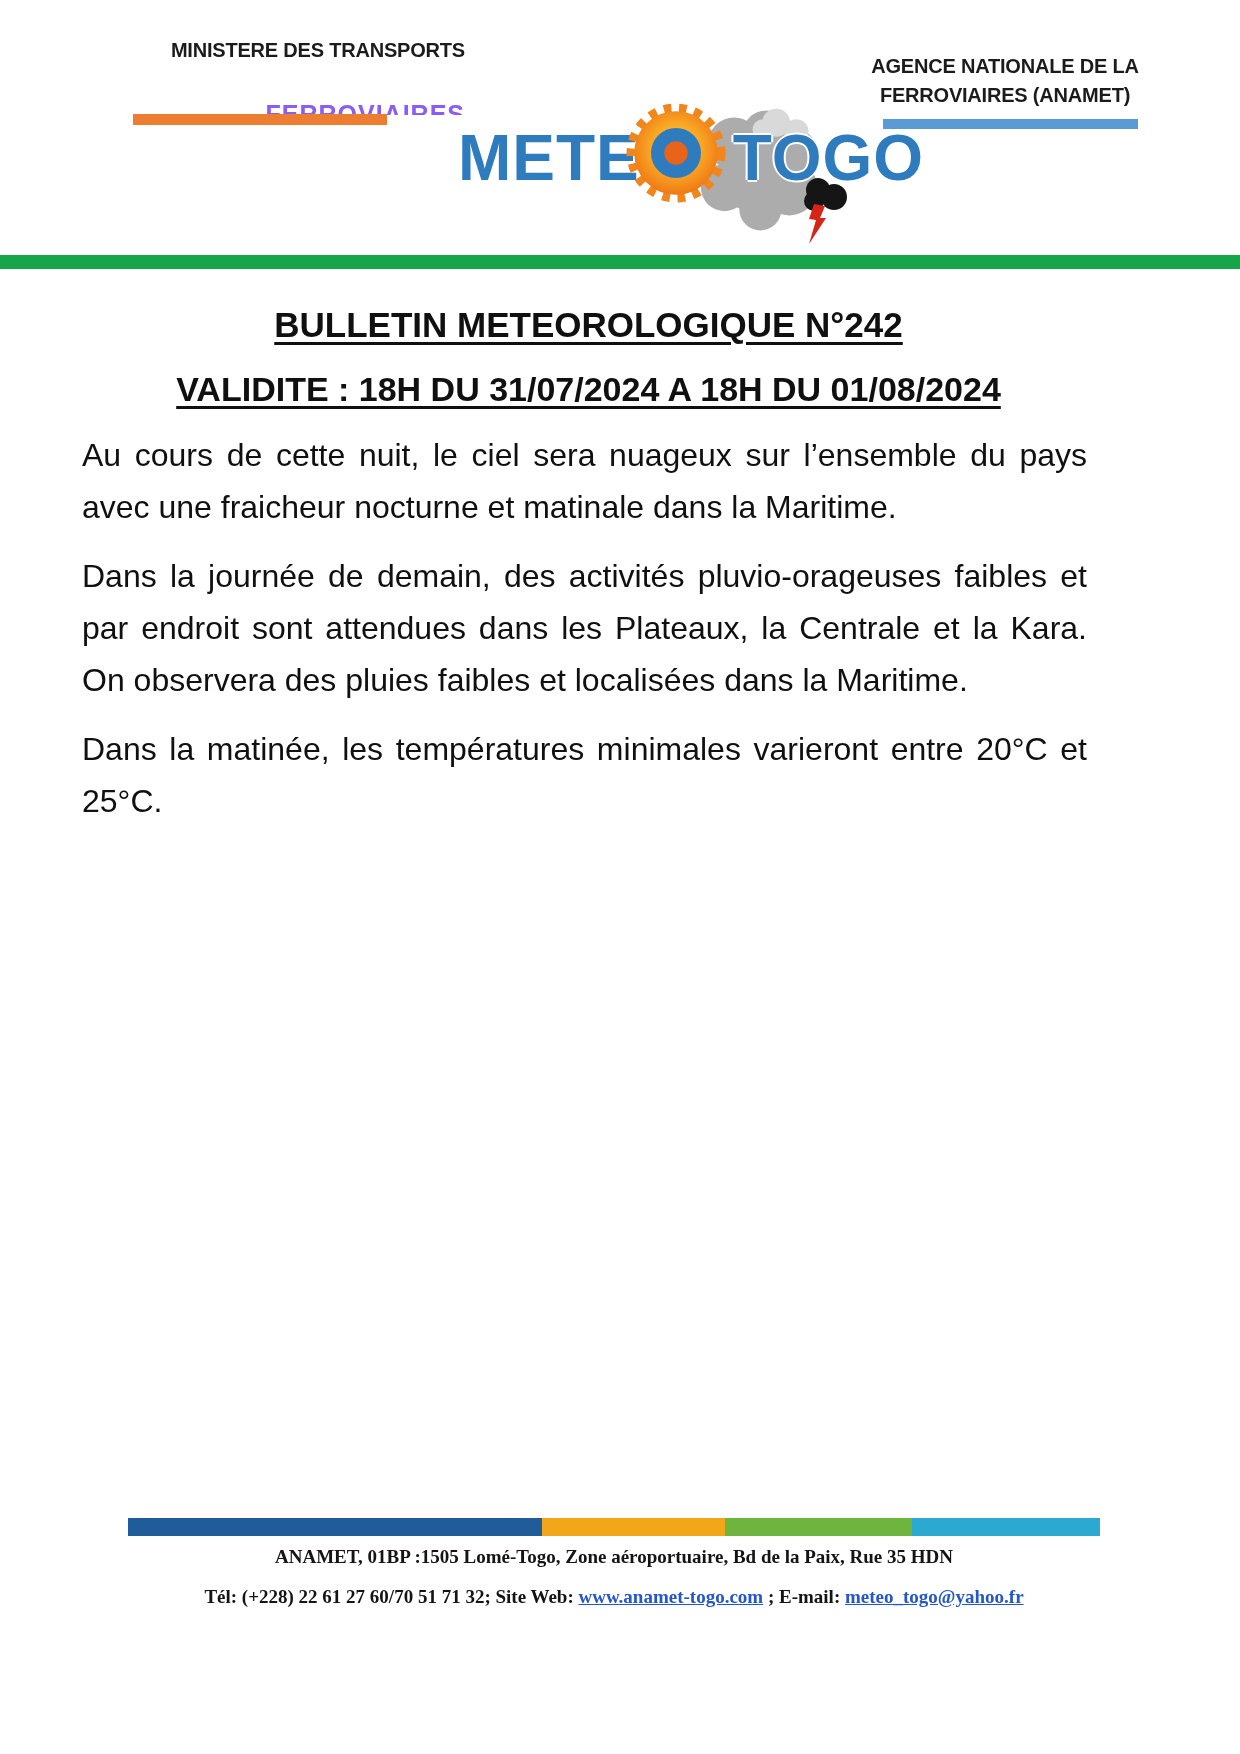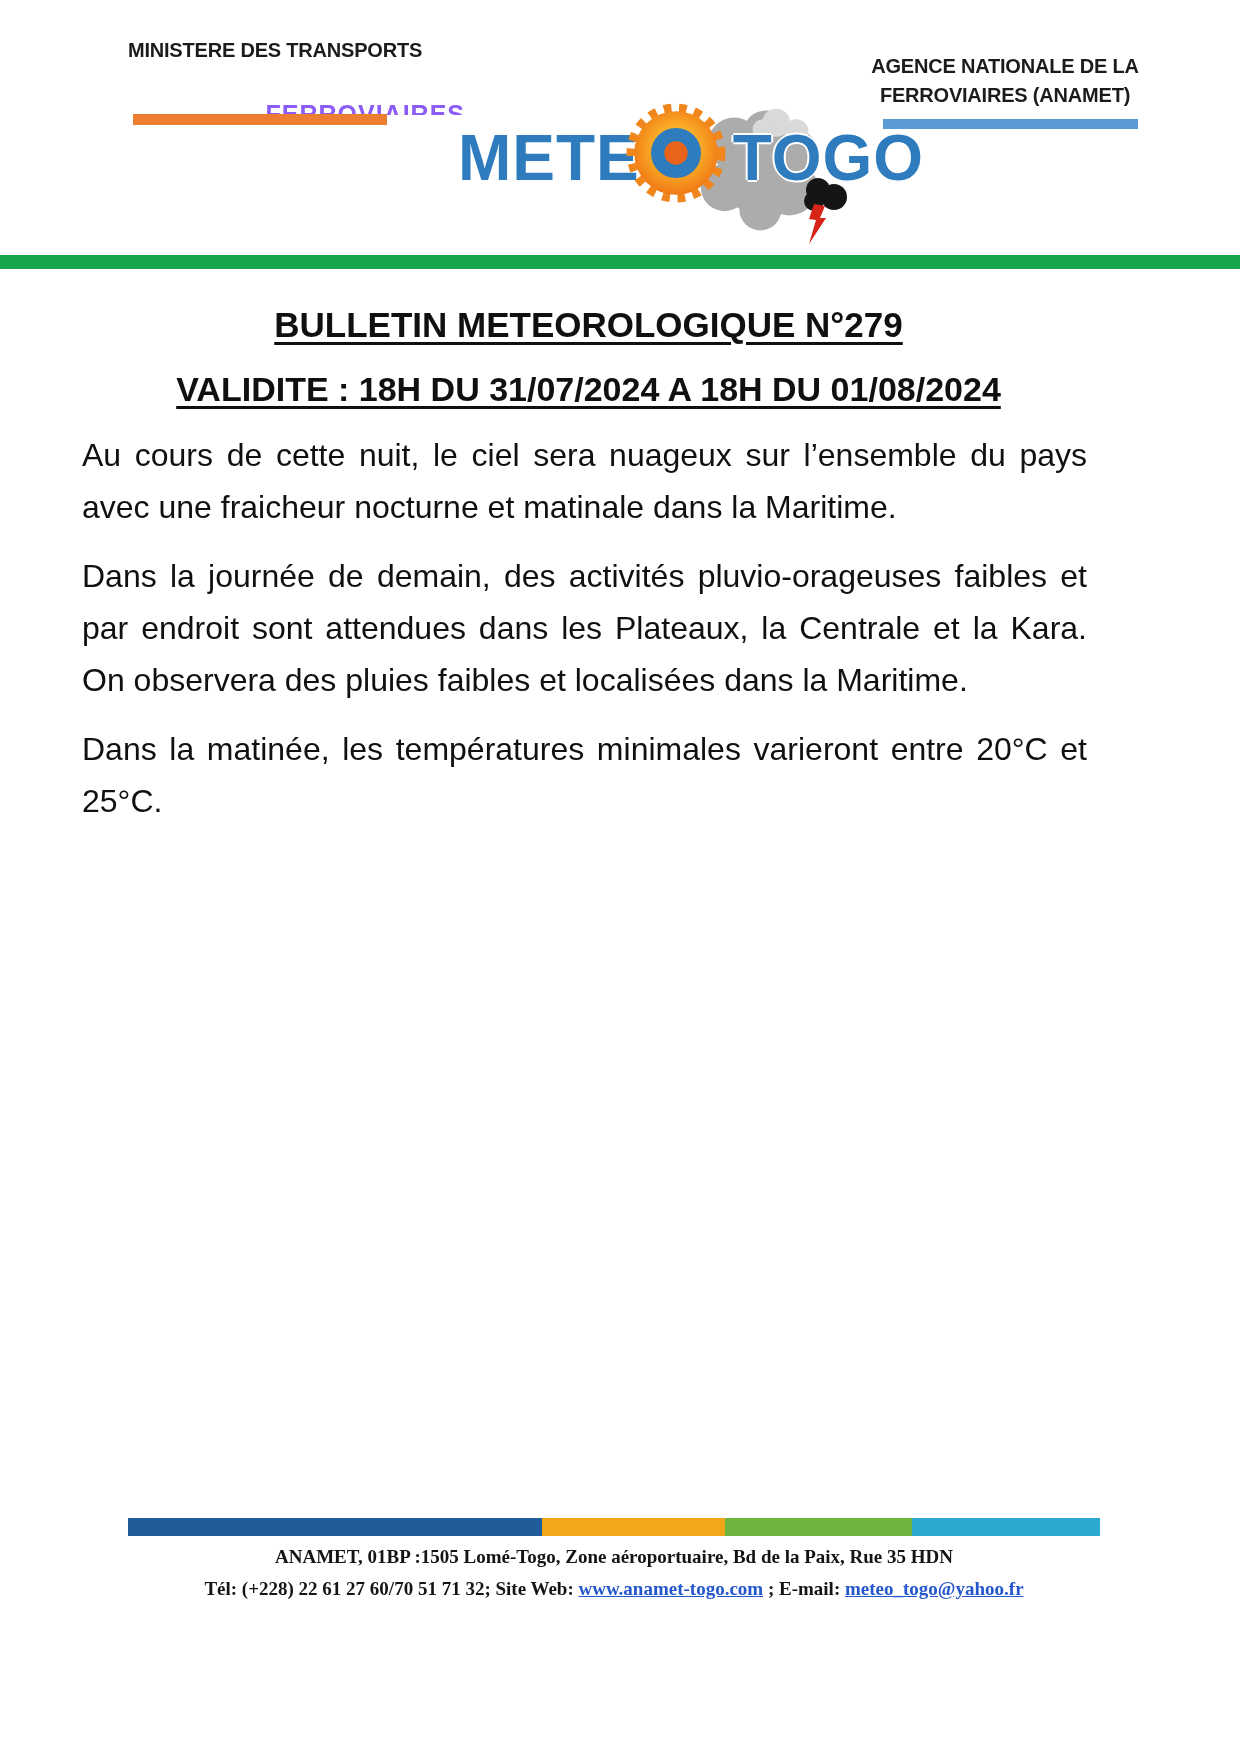--- a/index.html
+++ b/index.html
@@ -7,21 +7,21 @@
     position:relative;
     width:1240px;height:1754px;
     background:#ffffff;
     font-family:"Liberation Sans", sans-serif;
     overflow:hidden;
   }
   
   .header{position:relative;height:255px;}
   .ministry{
     position:absolute;left:85px;top:36px;width:380px;
-    text-align:center;font-weight:bold;font-size:20px;line-height:1.45;
+    text-align:right;font-weight:bold;font-size:20px;line-height:1.45;
     color:#1b1b1b;letter-spacing:-0.2px;
   }
   .ministry-ghost{
     position:absolute;left:85px;top:100px;width:380px;height:15px;
     overflow:hidden;text-align:right;font-weight:bold;font-size:25px;
     color:#8b5cf6;letter-spacing:1px;
   }
   .ministry-bar{position:absolute;left:133px;top:114px;width:254px;height:11px;background:#ED7D31;}
   .agency{
     position:absolute;left:810px;top:52px;width:390px;
@@ -134,33 +134,33 @@
           <circle cx="22" cy="25" r="10"></circle>
         </g>
         <polygon points="22,28 33,30 28,42 34,42 17,68 24,44 17,43" fill="#D62418"></polygon>
       </svg>
     </div>
   </div>
 
   <div class="green-band"></div>
 
   <div class="content">
-    <div class="doc-title">BULLETIN METEOROLOGIQUE N°279</div>
+    <div class="doc-title">BULLETIN METEOROLOGIQUE N°242</div>
     <div class="doc-validity">VALIDITE : 18H DU 31/07/2024 A 18H DU 01/08/2024</div>
     <p>Au cours de cette nuit, le ciel sera nuageux sur l’ensemble du pays avec une fraicheur nocturne et matinale dans la Maritime.</p>
     <p>Dans la journée de demain, des activités pluvio-orageuses faibles et par endroit sont attendues dans les Plateaux, la Centrale et la Kara. On observera des pluies faibles et localisées dans la Maritime.</p>
     <p>Dans la matinée, les températures minimales varieront entre 20°C et 25°C.</p>
   </div>
 
   <div class="footer">
     <div class="footer-bar">
       <span class="seg1"></span>
       <span class="seg2"></span>
       <span class="seg3"></span>
       <span class="seg4"></span>
     </div>
     <div class="footer-text">ANAMET, 01BP :1505 Lomé-Togo, Zone aéroportuaire, Bd de la Paix, Rue 35 HDN</div>
-    <div class="footer-text" style="margin-top:4px;">
+    <div class="footer-text" style="margin-top:12px;">
       <span>Tél: (+228) 22 61 27 60/70 51 71 32; Site Web: </span><a>www.anamet-togo.com</a><span> ; E-mail: </span><a>meteo_togo@yahoo.fr</a>
     </div>
   </div>
 
 </div>
 
 </body></html>

